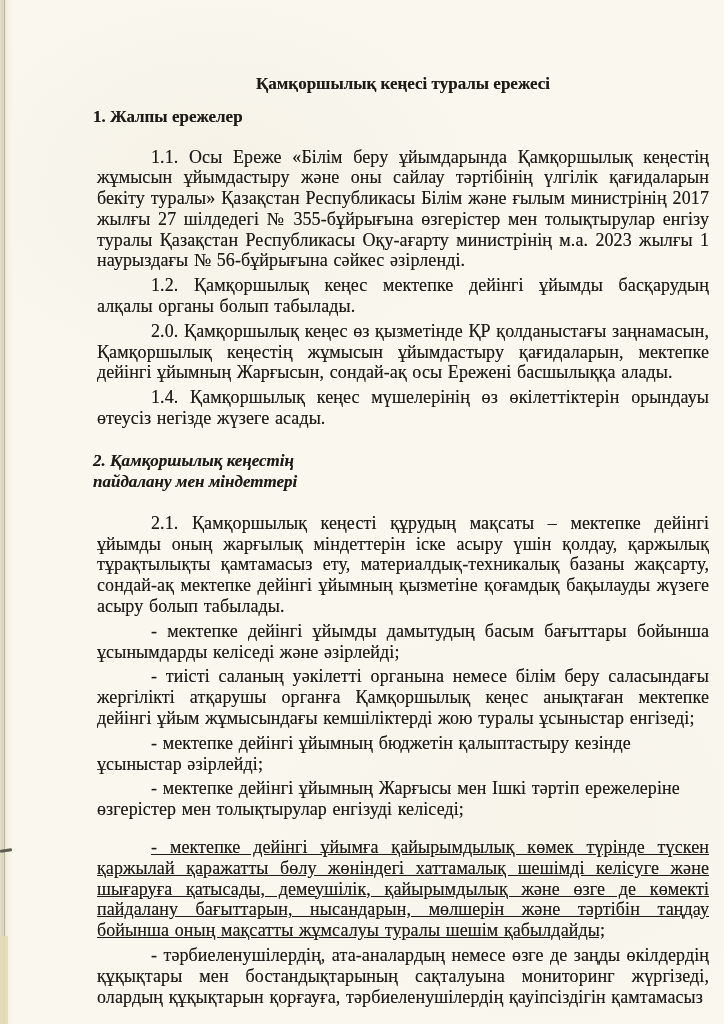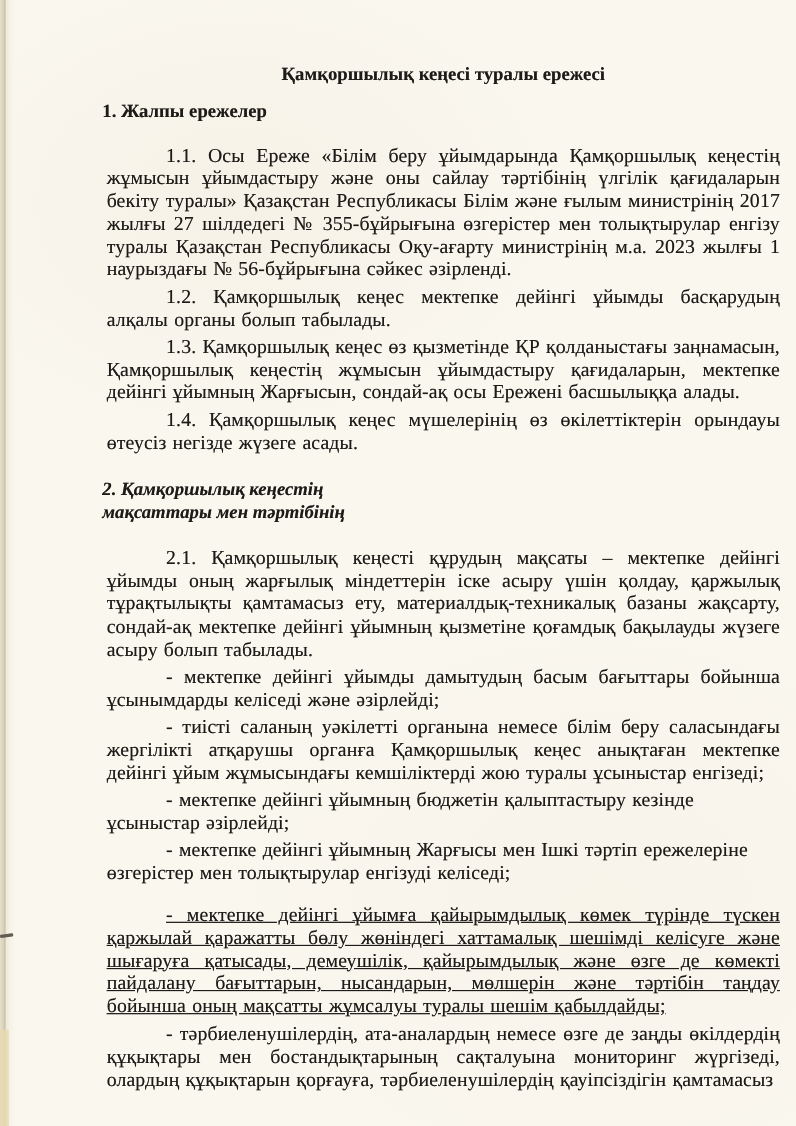--- a/index.html
+++ b/index.html
@@ -49,21 +49,21 @@
     position: absolute;
     left: 0; top: 849px;
     width: 12px; height: 3px;
     background: #5f5c52;
     transform: rotate(-8deg);
     border-radius: 1px;
   }
   .content {
     position: absolute;
     left: 93px;
-    top: 57px;
+    top: 73px;
     width: 620px;
     text-shadow: 0 0 0.4px rgba(20,18,14,0.55);
   }
   .doc-title {
     font-weight: bold;
     font-size: 17px;
     line-height: 21px;
     text-align: center;
     margin: 0 0 12px 0;
   }
@@ -109,26 +109,26 @@
   <div class="scan-dash"></div>
 
   <div class="content">
 
     <h1 class="doc-title">Қамқоршылық кеңесі туралы ережесі</h1>
 
     <h2 class="section-heading">1. Жалпы ережелер</h2>
 
     <p class="para">1.1. Осы Ереже «Білім беру ұйымдарында Қамқоршылық кеңестің жұмысын ұйымдастыру және оны сайлау тәртібінің үлгілік қағидаларын бекіту туралы» Қазақстан Республикасы Білім және ғылым министрінің 2017 жылғы 27 шілдедегі № 355-бұйрығына өзгерістер мен толықтырулар енгізу туралы Қазақстан Республикасы Оқу-ағарту министрінің м.а. 2023 жылғы 1 наурыздағы № 56-бұйрығына сәйкес әзірленді.</p>
     <p class="para">1.2. Қамқоршылық кеңес мектепке дейінгі ұйымды басқарудың алқалы органы болып табылады.</p>
-    <p class="para">1.3. Қамқоршылық кеңес өз қызметінде ҚР қолданыстағы заңнамасын, Қамқоршылық кеңестің жұмысын ұйымдастыру қағидаларын, мектепке дейінгі ұйымның Жарғысын, сондай-ақ осы Ережені басшылыққа алады.</p>
+    <p class="para">2.0. Қамқоршылық кеңес өз қызметінде ҚР қолданыстағы заңнамасын, Қамқоршылық кеңестің жұмысын ұйымдастыру қағидаларын, мектепке дейінгі ұйымның Жарғысын, сондай-ақ осы Ережені басшылыққа алады.</p>
     <p class="para">1.4. Қамқоршылық кеңес мүшелерінің өз өкілеттіктерін орындауы өтеусіз негізде жүзеге асады.</p>
 
     <h2 class="section-heading second">
       <span class="hl">2. Қамқоршылық кеңестің</span>
-      <span class="hl">мақсаттары мен тәртібінің</span>
+      <span class="hl">пайдалану мен міндеттері</span>
     </h2>
 
     <p class="para">2.1. Қамқоршылық кеңесті құрудың мақсаты – мектепке дейінгі ұйымды оның жарғылық міндеттерін іске асыру үшін қолдау, қаржылық тұрақтылықты қамтамасыз ету, материалдық-техникалық базаны жақсарту, сондай-ақ мектепке дейінгі ұйымның қызметіне қоғамдық бақылауды жүзеге асыру болып табылады.</p>
 
     <p class="para">- мектепке дейінгі ұйымды дамытудың басым бағыттары бойынша ұсынымдарды келіседі және әзірлейді;</p>
     <p class="para">- тиісті саланың уәкілетті органына немесе білім беру саласындағы жергілікті атқарушы органға Қамқоршылық кеңес анықтаған мектепке дейінгі ұйым жұмысындағы кемшіліктерді жою туралы ұсыныстар енгізеді;</p>
     <p class="para nojust">- мектепке дейінгі ұйымның бюджетін қалыптастыру кезінде ұсыныстар әзірлейді;</p>
     <p class="para nojust">- мектепке дейінгі ұйымның Жарғысы мен Ішкі тәртіп ережелеріне өзгерістер мен толықтырулар енгізуді келіседі;</p>
     <p class="para gap-before">- мектепке дейінгі ұйымға қайырымдылық көмек түрінде түскен қаржылай қаражатты бөлу жөніндегі хаттамалық шешімді келісуге және шығаруға қатысады, демеушілік, қайырымдылық және өзге де көмекті пайдалану бағыттарын, нысандарын, мөлшерін және тәртібін таңдау бойынша оның мақсатты жұмсалуы туралы шешім қабылдайды;</p>
     <p class="para">- тәрбиеленушілердің, ата-аналардың немесе өзге де заңды өкілдердің құқықтары мен бостандықтарының сақталуына мониторинг жүргізеді, олардың құқықтарын қорғауға, тәрбиеленушілердің қауіпсіздігін қамтамасыз</p>

